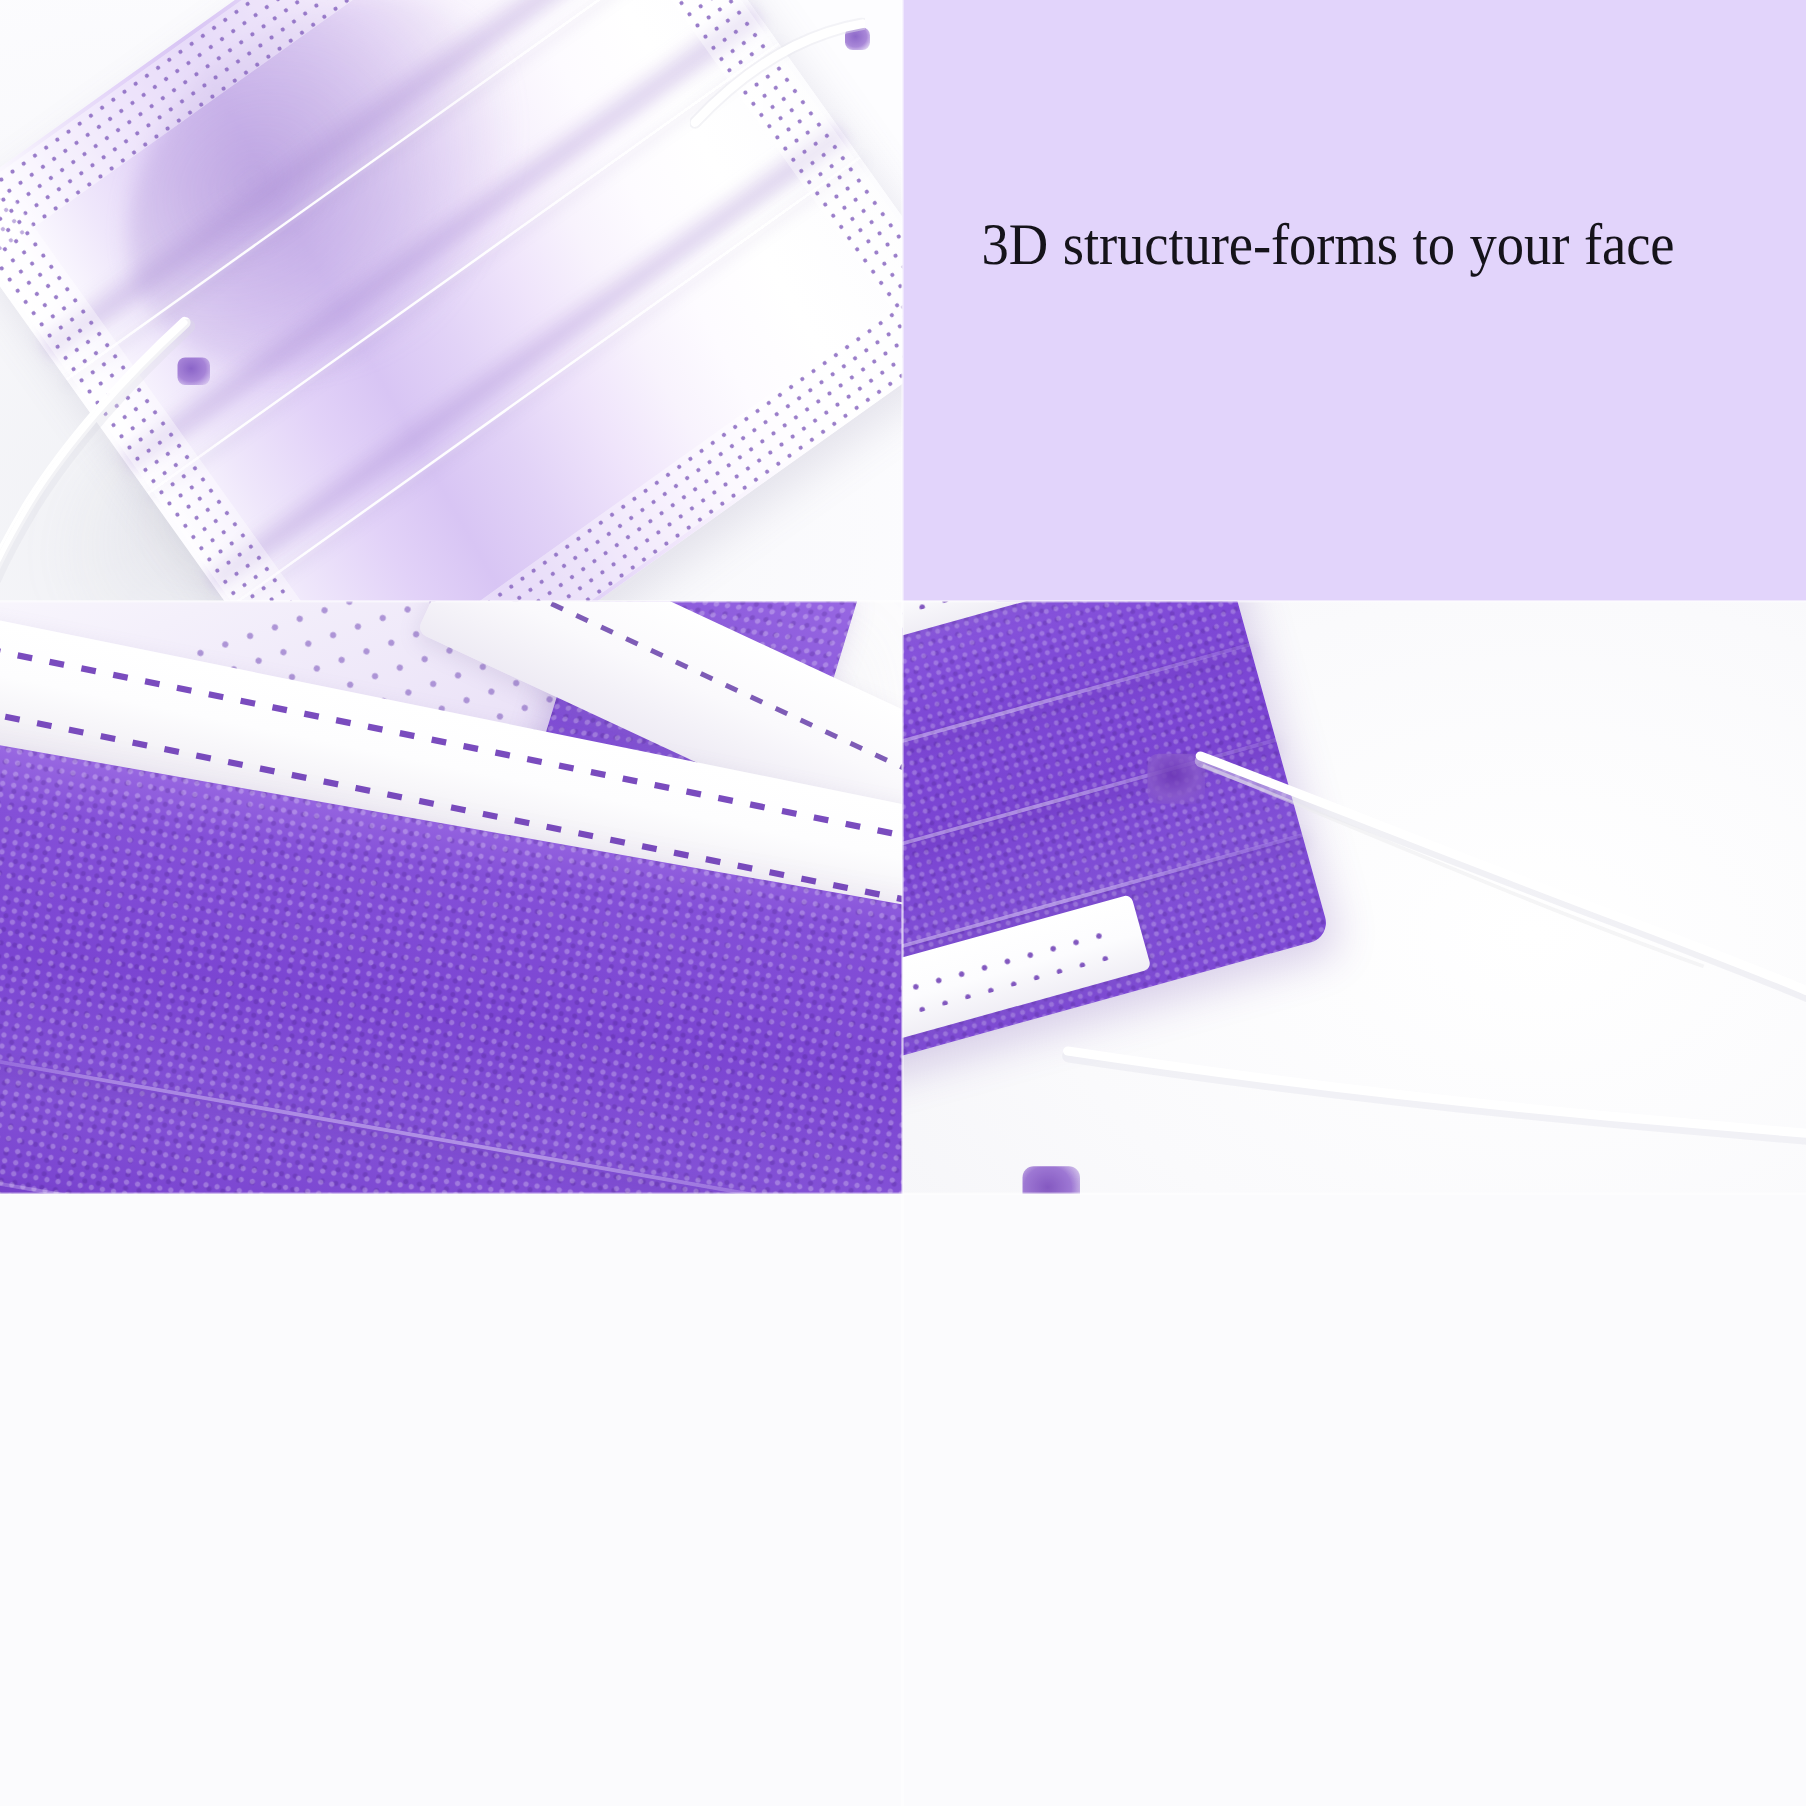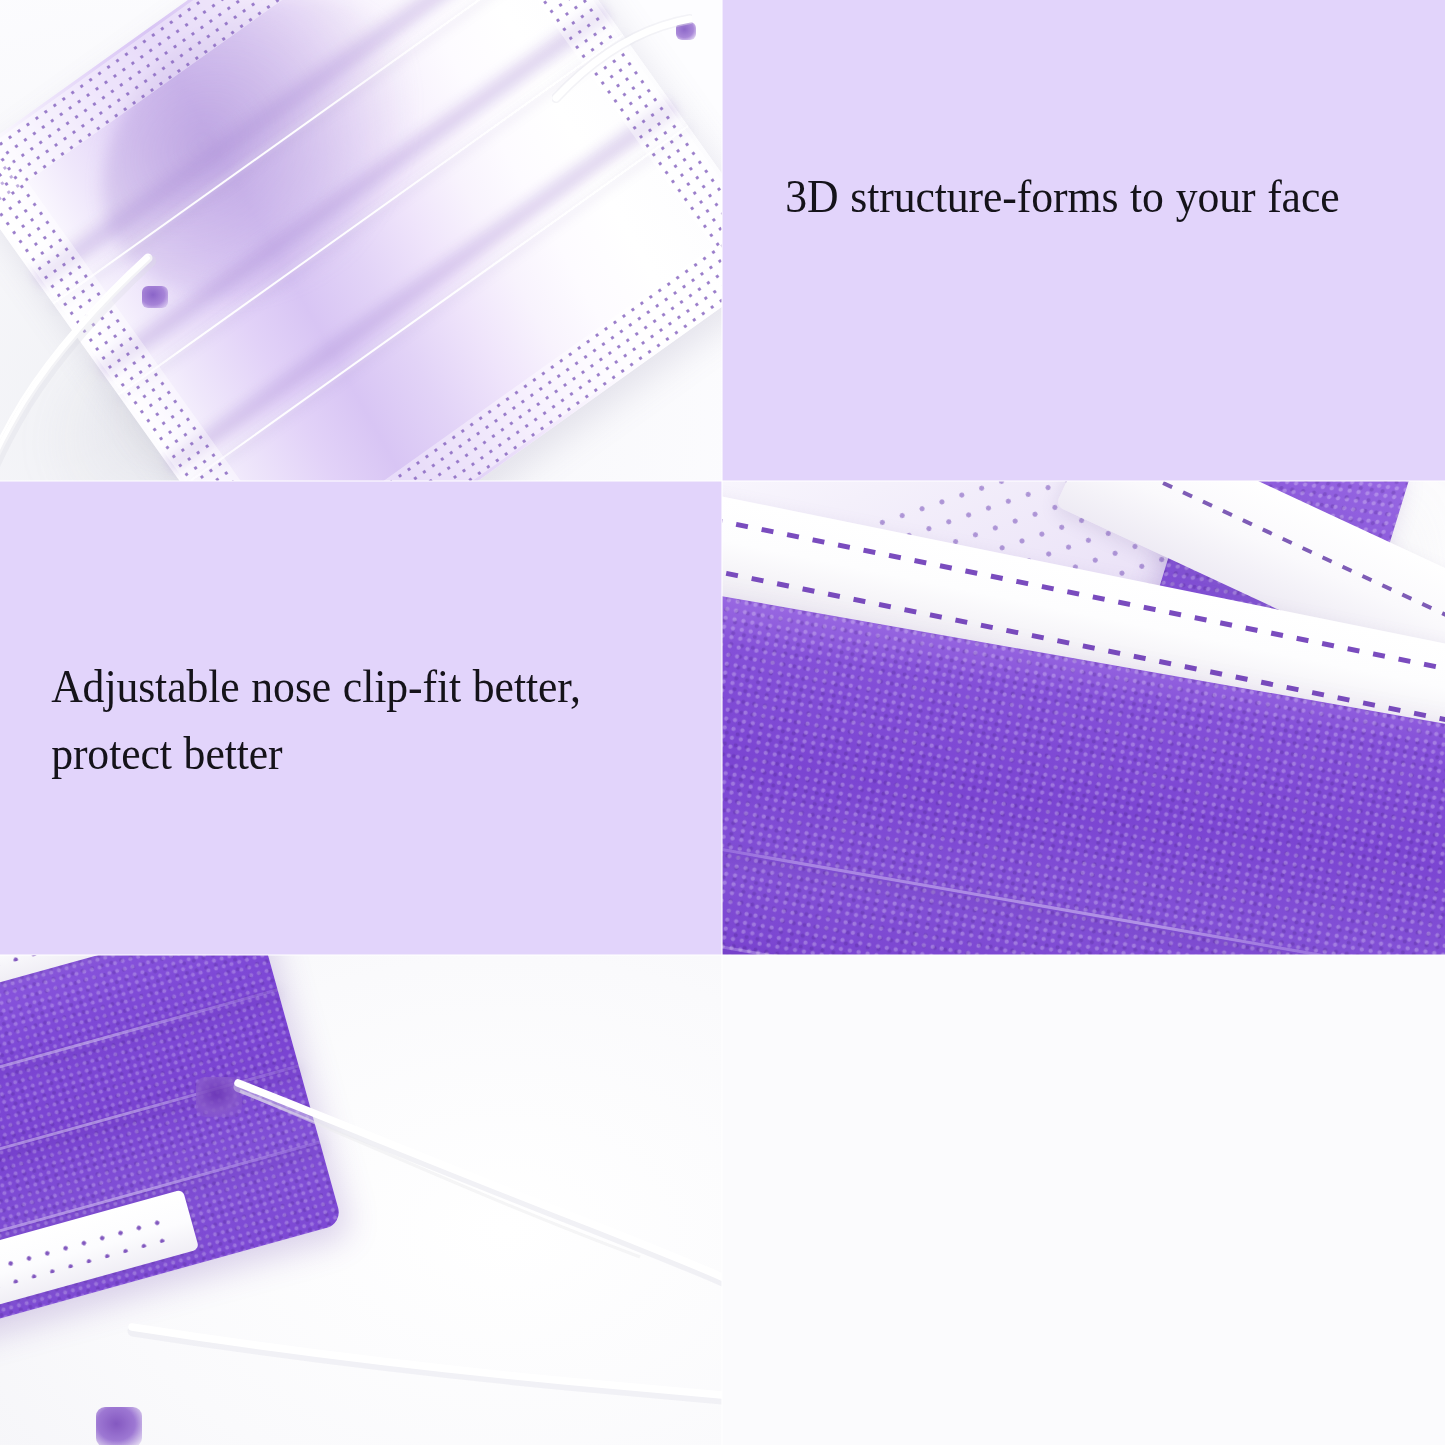--- a/index.html
+++ b/index.html
@@ -321,23 +321,20 @@
         <path d="M4,84 C34,52 68,26 110,12 C122,8 132,6 138,5" stroke="#e6e6ee" stroke-width="10" fill="none" stroke-linecap="round" opacity="0.45"></path>
         <path d="M4,84 C34,52 68,26 110,12 C122,8 132,6 138,5" stroke="#ffffff" stroke-width="7" fill="none" stroke-linecap="round"></path>
       </svg>
     </div>
   </div>
 
   <div class="cell text-cell">
     <div class="caption cap-tr">3D structure-forms to your face</div>
   </div>
 
-  <div class="cell text-cell">
-    <div class="caption cap-ml">Adjustable nose clip-fit better, protect better</div>
-  </div>
 
   <div class="cell">
     <div class="photo p2">
       <div class="soft-shadow"></div>
 
       <div class="far-panel">
         <div class="far-dots"></div>
       </div>
 
       <div class="flap">

